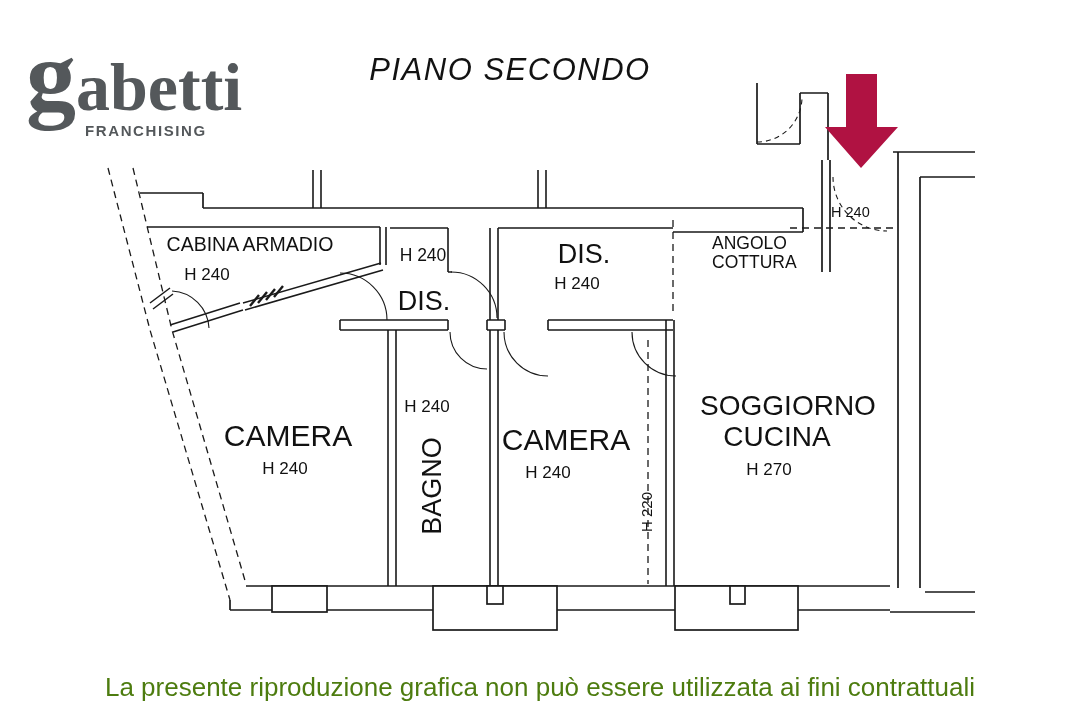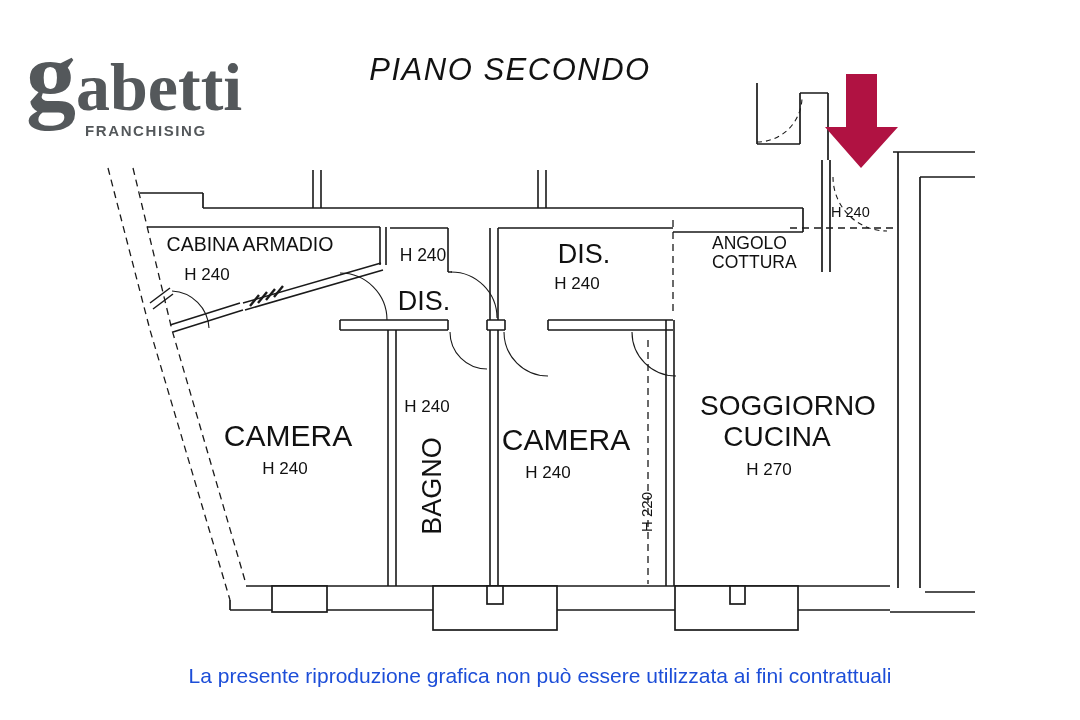--- a/index.html
+++ b/index.html
@@ -16,22 +16,22 @@
   .logo-sub{
     font-family:"Liberation Sans",sans-serif;font-weight:700;font-size:15px;
     letter-spacing:1.6px;color:#54585b;margin:-30px 0 0 59px;
   }
   .plan-title{
     position:absolute;left:340px;top:52px;width:340px;text-align:center;
     font-size:31px;color:#121212;letter-spacing:1.5px;white-space:nowrap;font-style:italic;
   }
   .plan-svg{position:absolute;left:0;top:0;}
   .footer{
-    position:absolute;left:0;bottom:32px;width:100%;text-align:center;
-    font-size:21px;color:#1d4ed8;
+    position:absolute;left:0;bottom:17px;width:100%;text-align:center;
+    font-size:26px;color:#4d7c0f;
   }
   svg text{fill:#111;font-family:"Liberation Sans",sans-serif;}
 </style>
 </head>
 <body>
 
 <div class="logo">
   <div class="logo-main">gabetti</div>
   <div class="logo-sub">FRANCHISING</div>
 </div>

